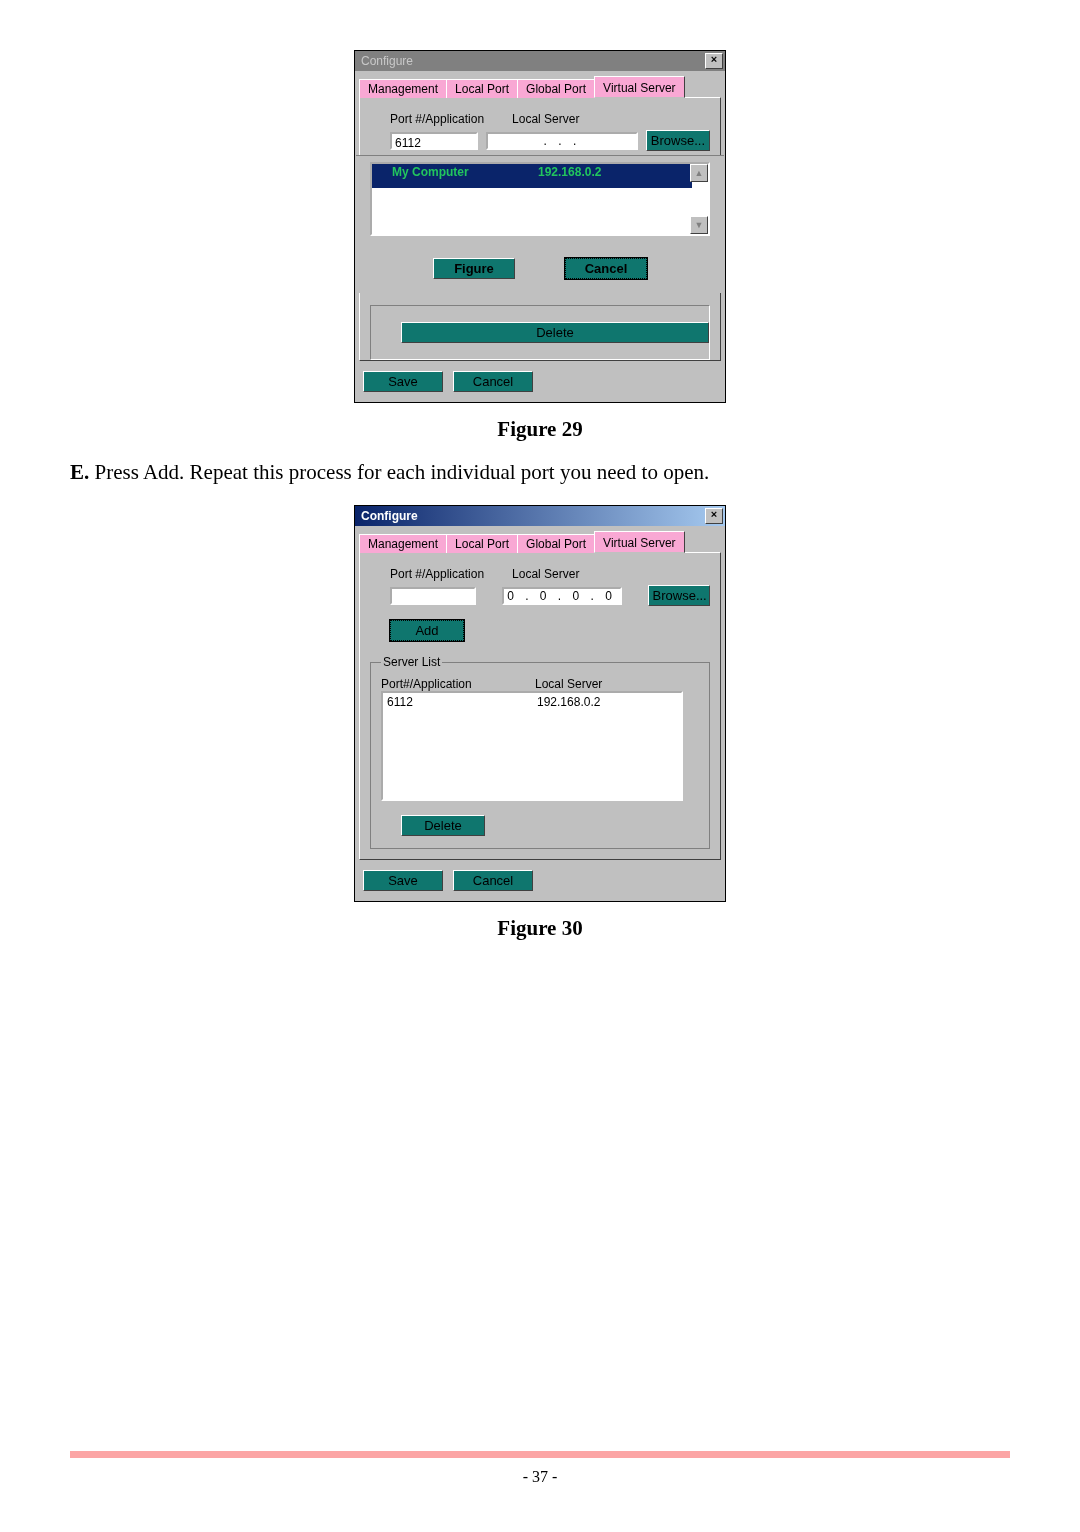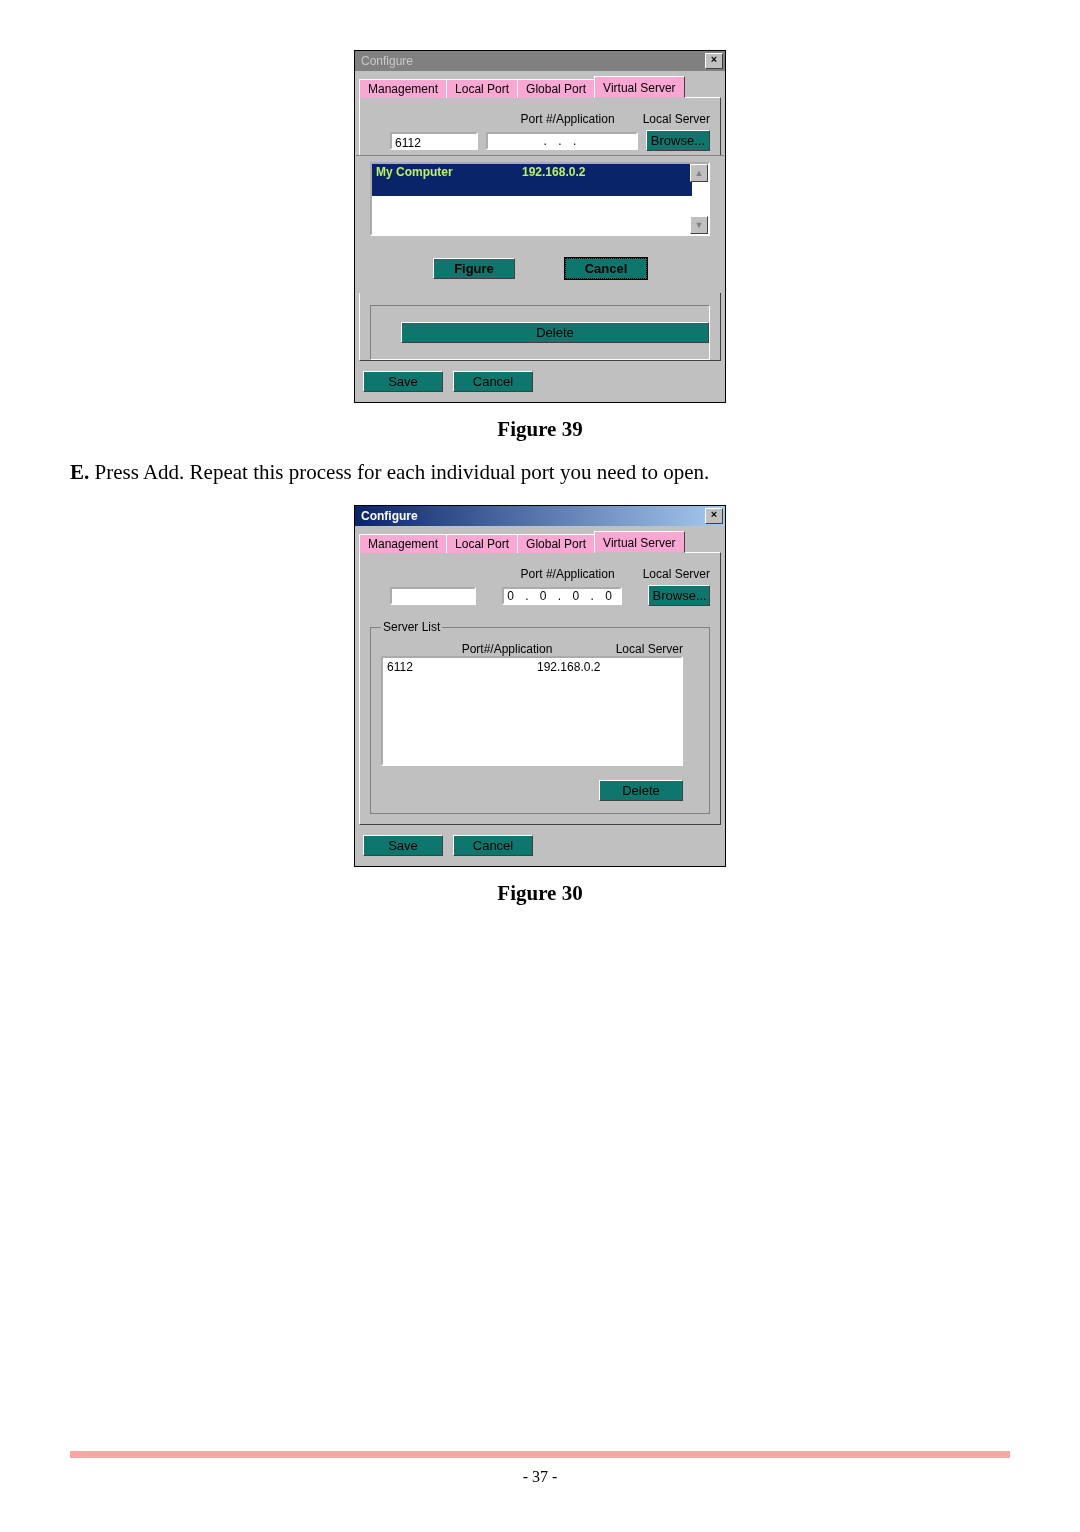--- a/index.html
+++ b/index.html
@@ -91,21 +91,20 @@
     border-top: 1px solid #fff;
     border-left: 1px solid #fff;
     border-right: 1px solid #404040;
     border-bottom: 1px solid #404040;
     padding: 14px 10px 10px 10px;
     background: #c0c0c0;
   }
   .row {
     display: flex;
     align-items: center;
-    justify-content: flex-end;
   }
   .lbl {
     font-size: 12px;
   }
   .textfield {
     border: 2px inset #fff;
     background: #fff;
     height: 18px;
     padding: 0 3px;
     font-size: 12px;
@@ -176,27 +175,27 @@
     border-right-color: #404040;
     border-bottom-color: #404040;
     display: flex;
     align-items: center;
     justify-content: center;
     font-size: 9px;
     color: #808080;
   }
   .listbox .selected-row {
     background: #0a246a;
-    color: #bef264;
-    display: flex;
-    height: 32px;
+    color: #22c55e;
+    display: flex;
+    height: 24px;
     line-height: 16px;
     font-size: 12px;
     font-weight: bold;
-    padding-left: 4px;
+    padding-left: 20px;
     margin-right: 16px;
   }
   .serverlist-box {
     border: 2px inset #fff;
     background: #fff;
     height: 110px;
     font-size: 12px;
     padding: 2px 4px;
     box-sizing: border-box;
   }
@@ -299,21 +298,21 @@
 
         </div>
         <div class="bottom-buttons">
           <div class="btn" style="min-width:80px;">Save</div>
           <div class="btn" style="min-width:80px;">Cancel</div>
         </div>
       </div>
     </div>
   </div>
 
-  <div class="figure-caption">Figure 39</div>
+  <div class="figure-caption">Figure 29</div>
 
   <div class="instruction">
     <span class="step">E.</span><span> Press Add. Repeat this process for each individual port you need to open.</span>
   </div>
 
   <div class="dialog-wrap">
     <div class="dialog">
       <div class="titlebar active">
         <span>Configure</span>
         <span class="spacer"></span>
@@ -330,20 +329,23 @@
 
           <div class="row" style="gap:28px; padding-left:20px;">
             <span class="lbl">Port #/Application</span>
             <span class="lbl">Local Server</span>
           </div>
           <div class="row" style="gap:26px; padding:4px 0 0 20px;">
             <div class="textfield" style="width:88px;"></div>
             <div class="ipfield" style="flex:1;">0  .  0  .  0  .  0</div>
             <div class="btn" style="min-width:0;padding:2px 4px;">Browse...</div>
           </div>
+          <div class="row" style="padding:14px 0 0 20px;">
+            <div class="btn default" style="min-width:74px;">Add</div>
+          </div>
 
           <fieldset class="serverlist">
             <legend>Server List</legend>
             <div class="row" style="gap:30px;">
               <span class="lbl" style="width:124px;">Port#/Application</span>
               <span class="lbl">Local Server</span>
             </div>
             <div class="serverlist-box">
               <div class="serverlist-row">
                 <span style="width:150px;">6112</span>

